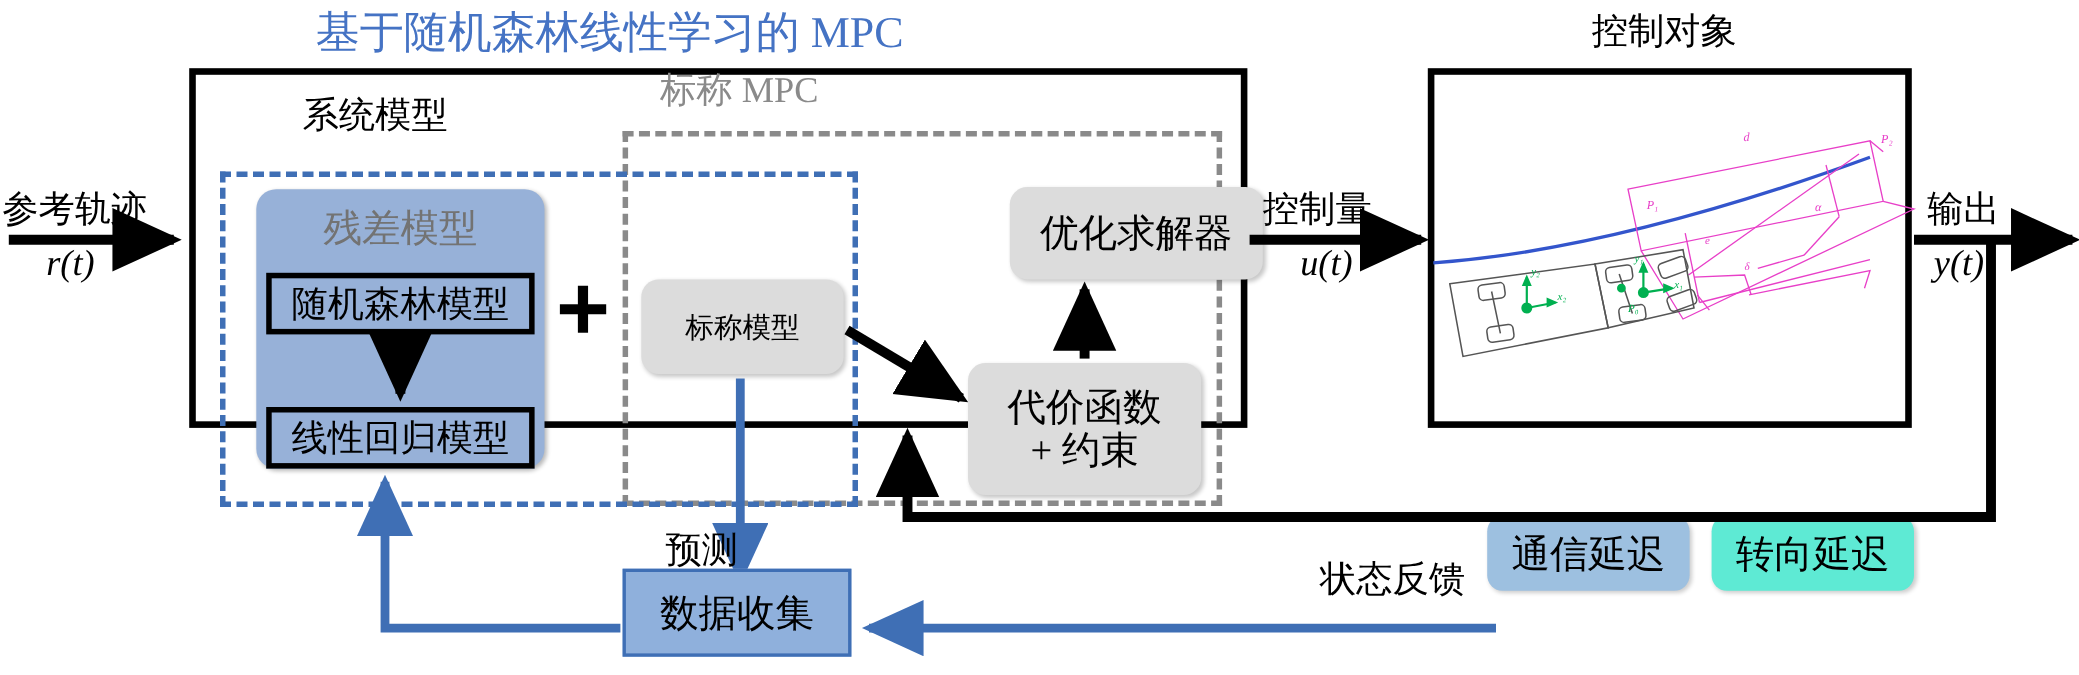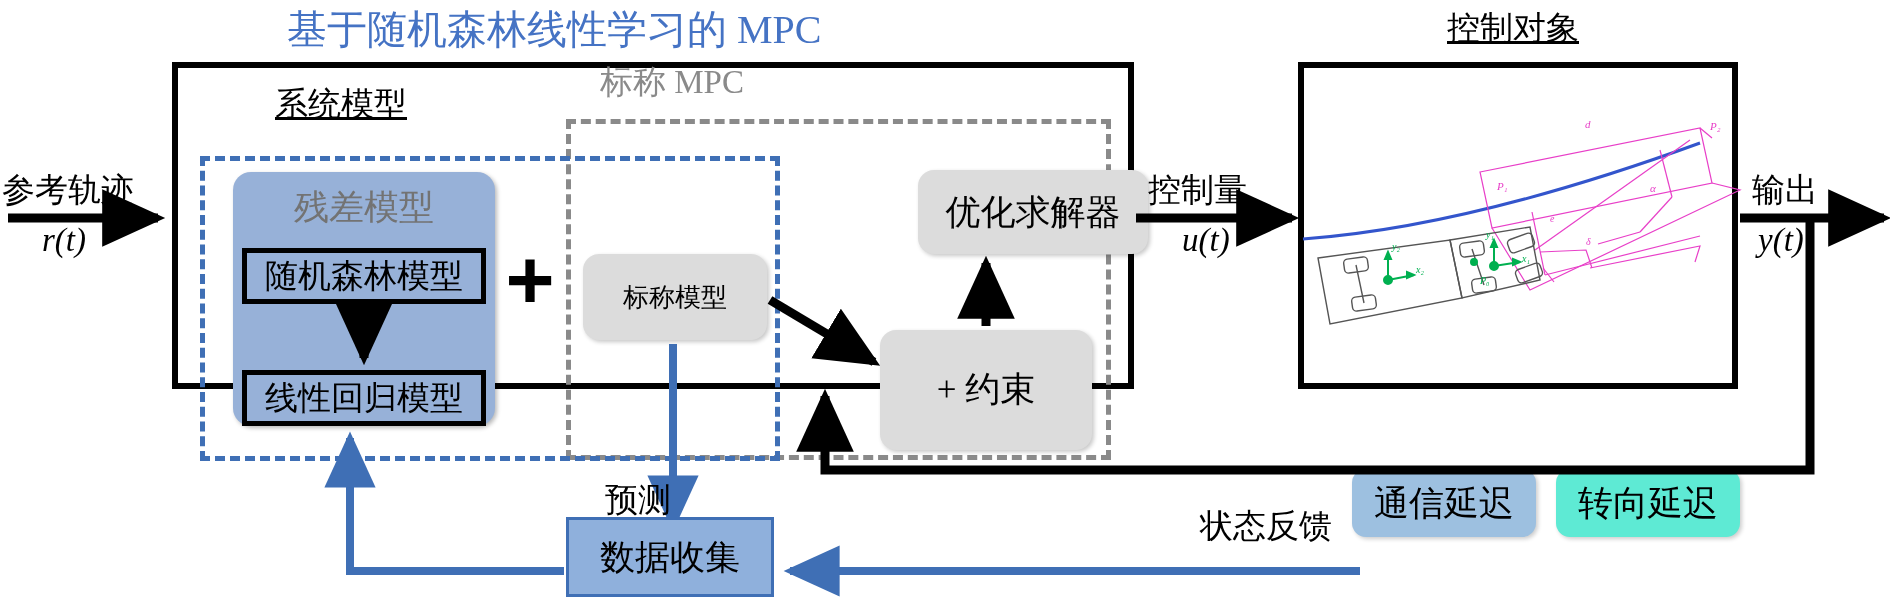--- a/index.html
+++ b/index.html
@@ -57,21 +57,21 @@
       box-shadow:2px 2px 4px rgba(0,0,0,.2);}
   #steer-delay{left:1556px;top:469px;width:184px;height:68px;
       background:#5eead4;border-radius:14px;font-size:35px;
       box-shadow:2px 2px 4px rgba(0,0,0,.2);}
 
   
   #data-collection{left:566px;top:517px;width:208px;height:80px;
       background:#8fb0dc;border:3px solid #3f6fb5;box-sizing:border-box;font-size:35px;}
 
   .t-title{font-size:40px;color:#4573c4;}
-  .t-sec{font-size:33px;color:#000;text-decoration:underline;}
+  .t-sec{font-size:33px;color:#000;}
   .t-sec-grey{font-size:33px;color:#8a8a8a;}
   .t-sig{font-size:33px;color:#000;}
   .t-math{font-size:33px;font-style:italic;}
   svg{position:absolute;left:0;top:0;overflow:visible;}
 </style>
 </head>
 <body>
 
 <div class="lbl t-title" style="left:287px;top:2px;">基于随机森林线性学习的 MPC</div>
 <div class="lbl t-sec" style="left:1447px;top:6px;">控制对象</div>
@@ -88,20 +88,21 @@
 <div class="abs" id="residual-model"></div>
 <div class="abs ctr" id="residual-model-title">残差模型</div>
 <div class="abs ctr" id="random-forest-box">随机森林模型</div>
 <div class="abs ctr" id="linear-reg-box">线性回归模型</div>
 
 <div class="abs ctr" id="plus-sign">+</div>
 
 <div class="abs ctr" id="nominal-model">标称模型</div>
 <div class="abs ctr" id="optimizer">优化求解器</div>
 <div class="abs ctr" id="cost-function">
+  <div>代价函数</div>
   <div>+ 约束</div>
 </div>
 
 <div class="abs ctr" id="comm-delay">通信延迟</div>
 <div class="abs ctr" id="steer-delay">转向延迟</div>
 
 <svg width="1890" height="614" style="pointer-events:none;">
   <g>
 
     <path d="M1303,239 C1400,232 1530,205 1700,143" fill="none" stroke="#3355cc" stroke-width="3"></path>

